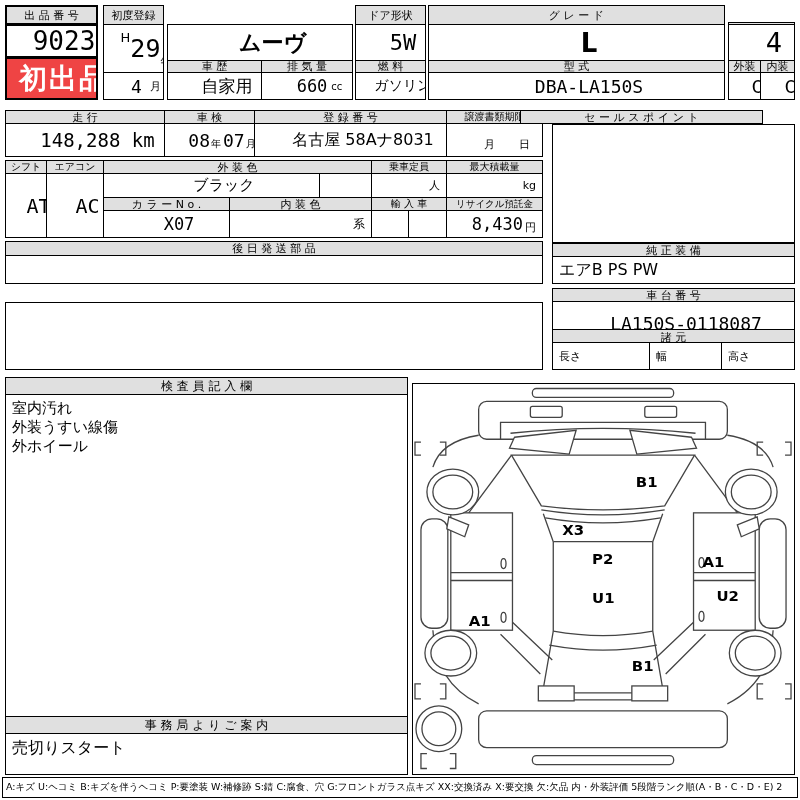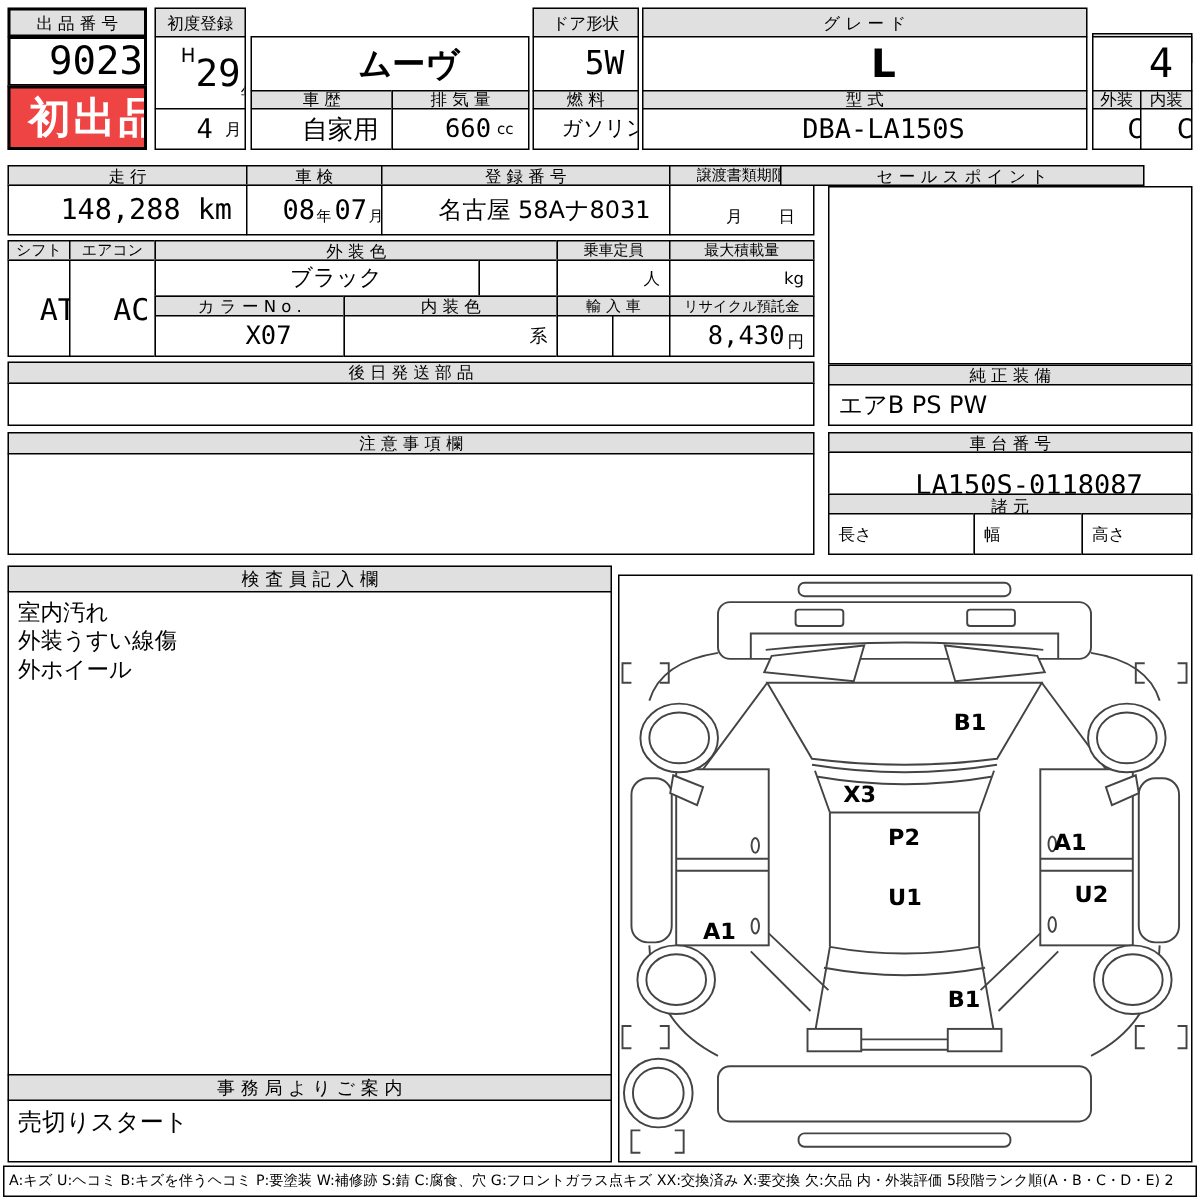--- a/index.html
+++ b/index.html
@@ -110,21 +110,20 @@
 
   <div class="c h" style="left:5px;top:241px;width:538px;height:15px">後 日 発 送 部 品</div>
   <div class="c" style="left:5px;top:255px;width:538px;height:29px"></div>
 
   <div class="c h" style="left:520px;top:110px;width:243px;height:14px">セ ー ル ス ポ イ ン ト</div>
   <div class="c" style="left:552px;top:124px;width:243px;height:119px"></div>
 
   <div class="c h" style="left:552px;top:243px;width:243px;height:14px">純 正 装 備</div>
   <div class="c v left" style="left:552px;top:256px;width:243px;height:28px;font-size:16px">エアB PS PW</div>
 
-  <div class="c h" style="left:5px;top:288px;width:538px;height:15px">注 意 事 項 欄</div>
   <div class="c" style="left:5px;top:302px;width:538px;height:68px"></div>
 
   <div class="c h" style="left:552px;top:288px;width:243px;height:14px">車 台 番 号</div>
   <div class="c v num" style="left:552px;top:301px;width:243px;height:45px;font-size:18px">LA150S-0118087</div>
   <div class="c h" style="left:552px;top:329px;width:243px;height:16px">諸 元</div>
   <div class="c v left" style="left:552px;top:342px;width:98px;height:28px;font-size:11px">長さ</div>
   <div class="c v left" style="left:649px;top:342px;width:73px;height:28px;font-size:11px">幅</div>
   <div class="c v left" style="left:721px;top:342px;width:74px;height:28px;font-size:11px">高さ</div>
 
   <div class="c h" style="left:5px;top:377px;width:403px;height:18px;font-size:12px">検 査 員 記 入 欄</div>

